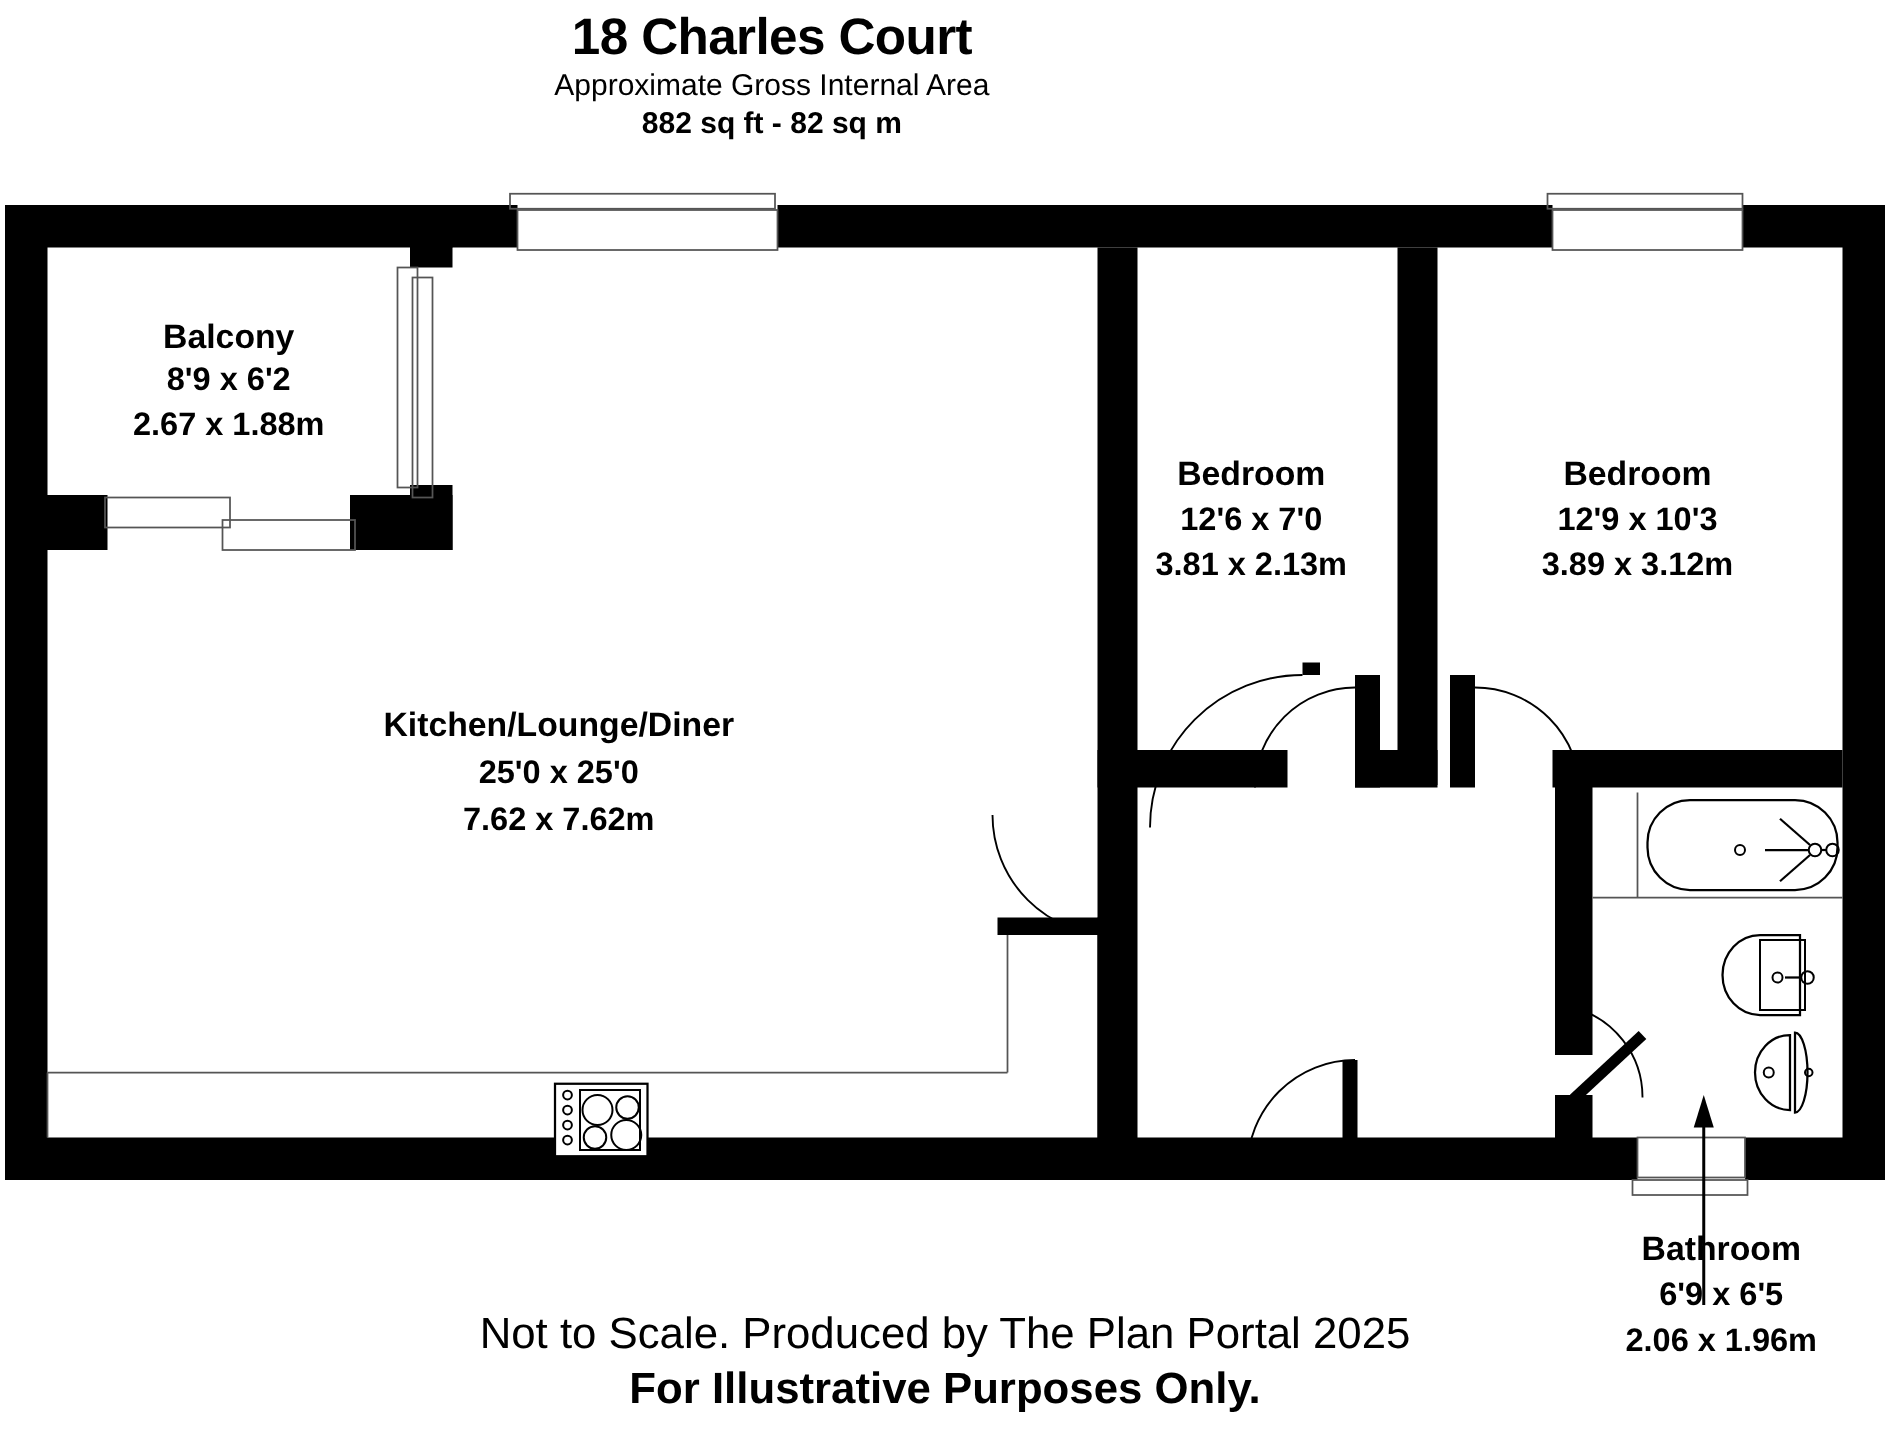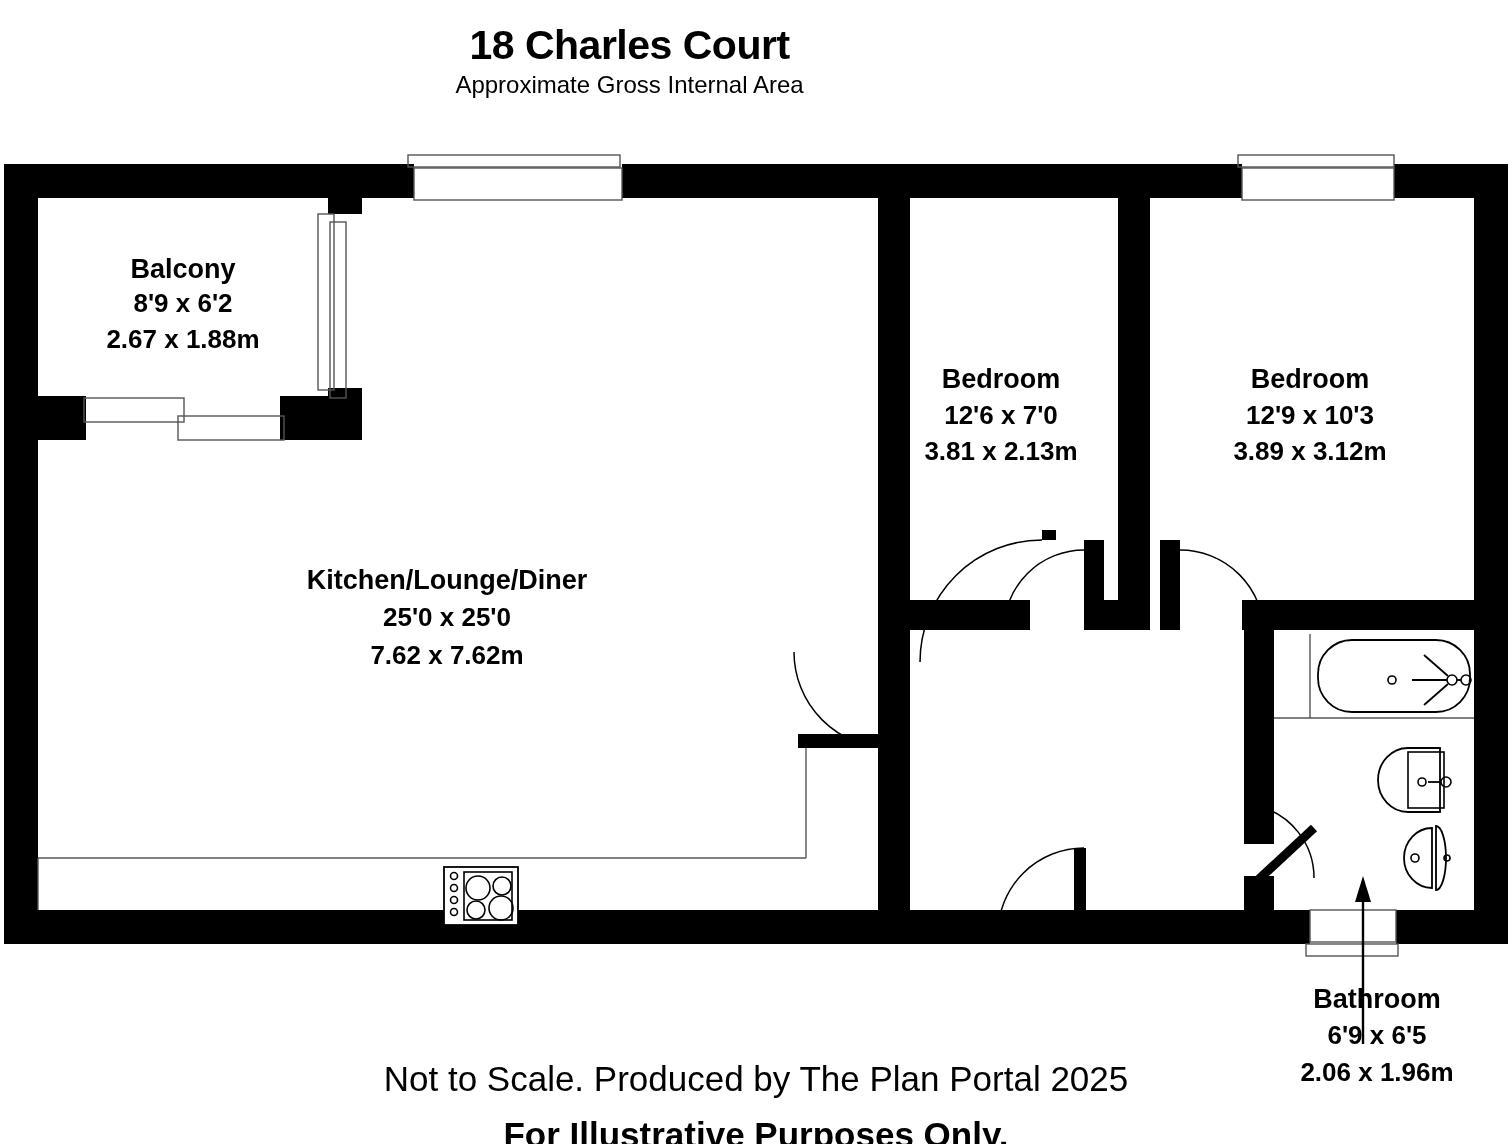--- a/index.html
+++ b/index.html
@@ -16,24 +16,24 @@
     position: relative;
   }
   #page {
     position: relative;
     width: 1512px;
     height: 1144px;
   }
   .header {
     position: absolute;
     top: 0;
-    left: 16px;
+    left: 4px;
     width: 1227px;
     text-align: center;
-    padding-top: 20px;
+    padding-top: 4px;
   }
   .plan-title {
     font-size: 41px;
     font-weight: bold;
     letter-spacing: -0.5px;
     line-height: 50px;
     margin: 0;
   }
   .plan-subtitle {
     font-size: 24px;
@@ -67,37 +67,38 @@
   .room-dim { font-size: 26px; }
   .footer {
     position: absolute;
     left: 0;
     width: 1512px;
     text-align: center;
   }
   .footer-line1 {
     font-size: 35px;
     line-height: 44px;
-    margin: 12px;
+    margin: 0;
   }
   .footer-line2 {
     font-size: 35px;
     font-weight: bold;
     line-height: 44px;
     margin: 0;
   }
 </style>
 </head>
 <body>
 
 <div id="page">
 
   <div class="header">
     <p class="plan-title">18 Charles Court</p>
     <p class="plan-subtitle">Approximate Gross Internal Area</p>
+    <p class="plan-area">882 sq ft - 82 sq m</p>
   </div>
 
   <svg id="floorplan-svg" width="1512" height="1144" viewBox="0 0 1512 1144">
 
     <g>
 
       <rect class="wall" x="4" y="164" width="358" height="34"></rect>
 
       <rect class="wall" x="4" y="164" width="34" height="254"></rect>
 

